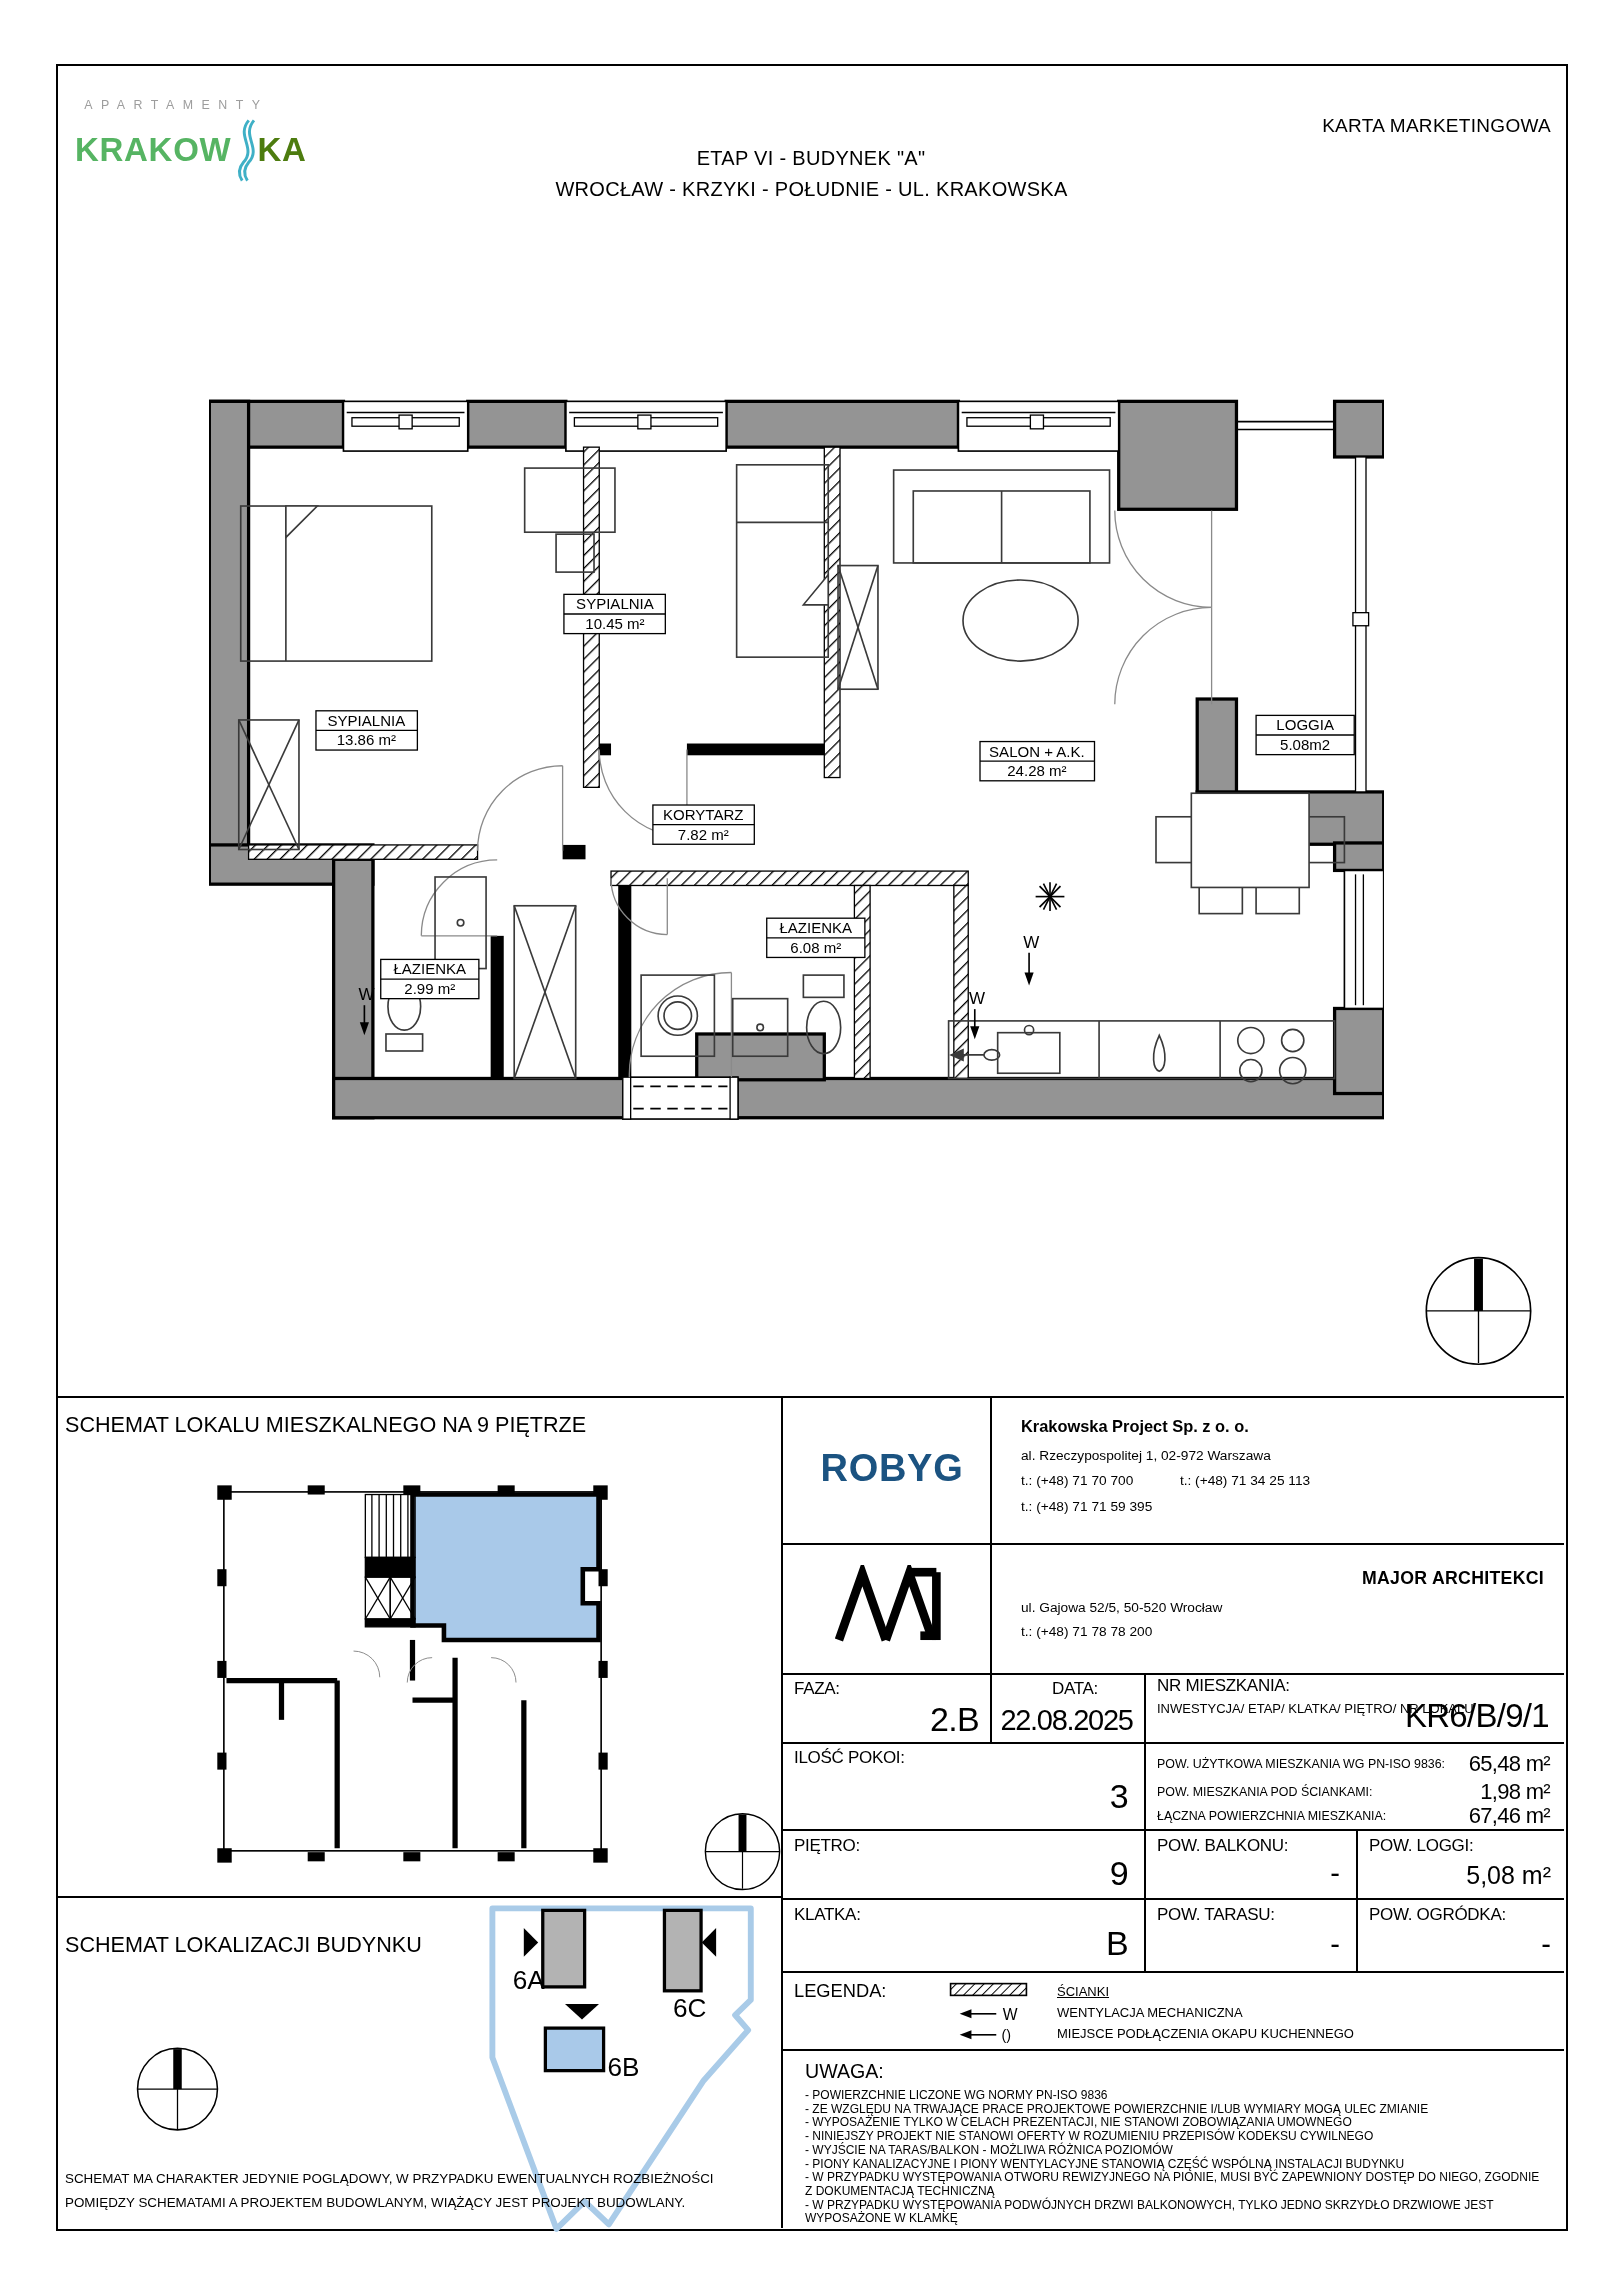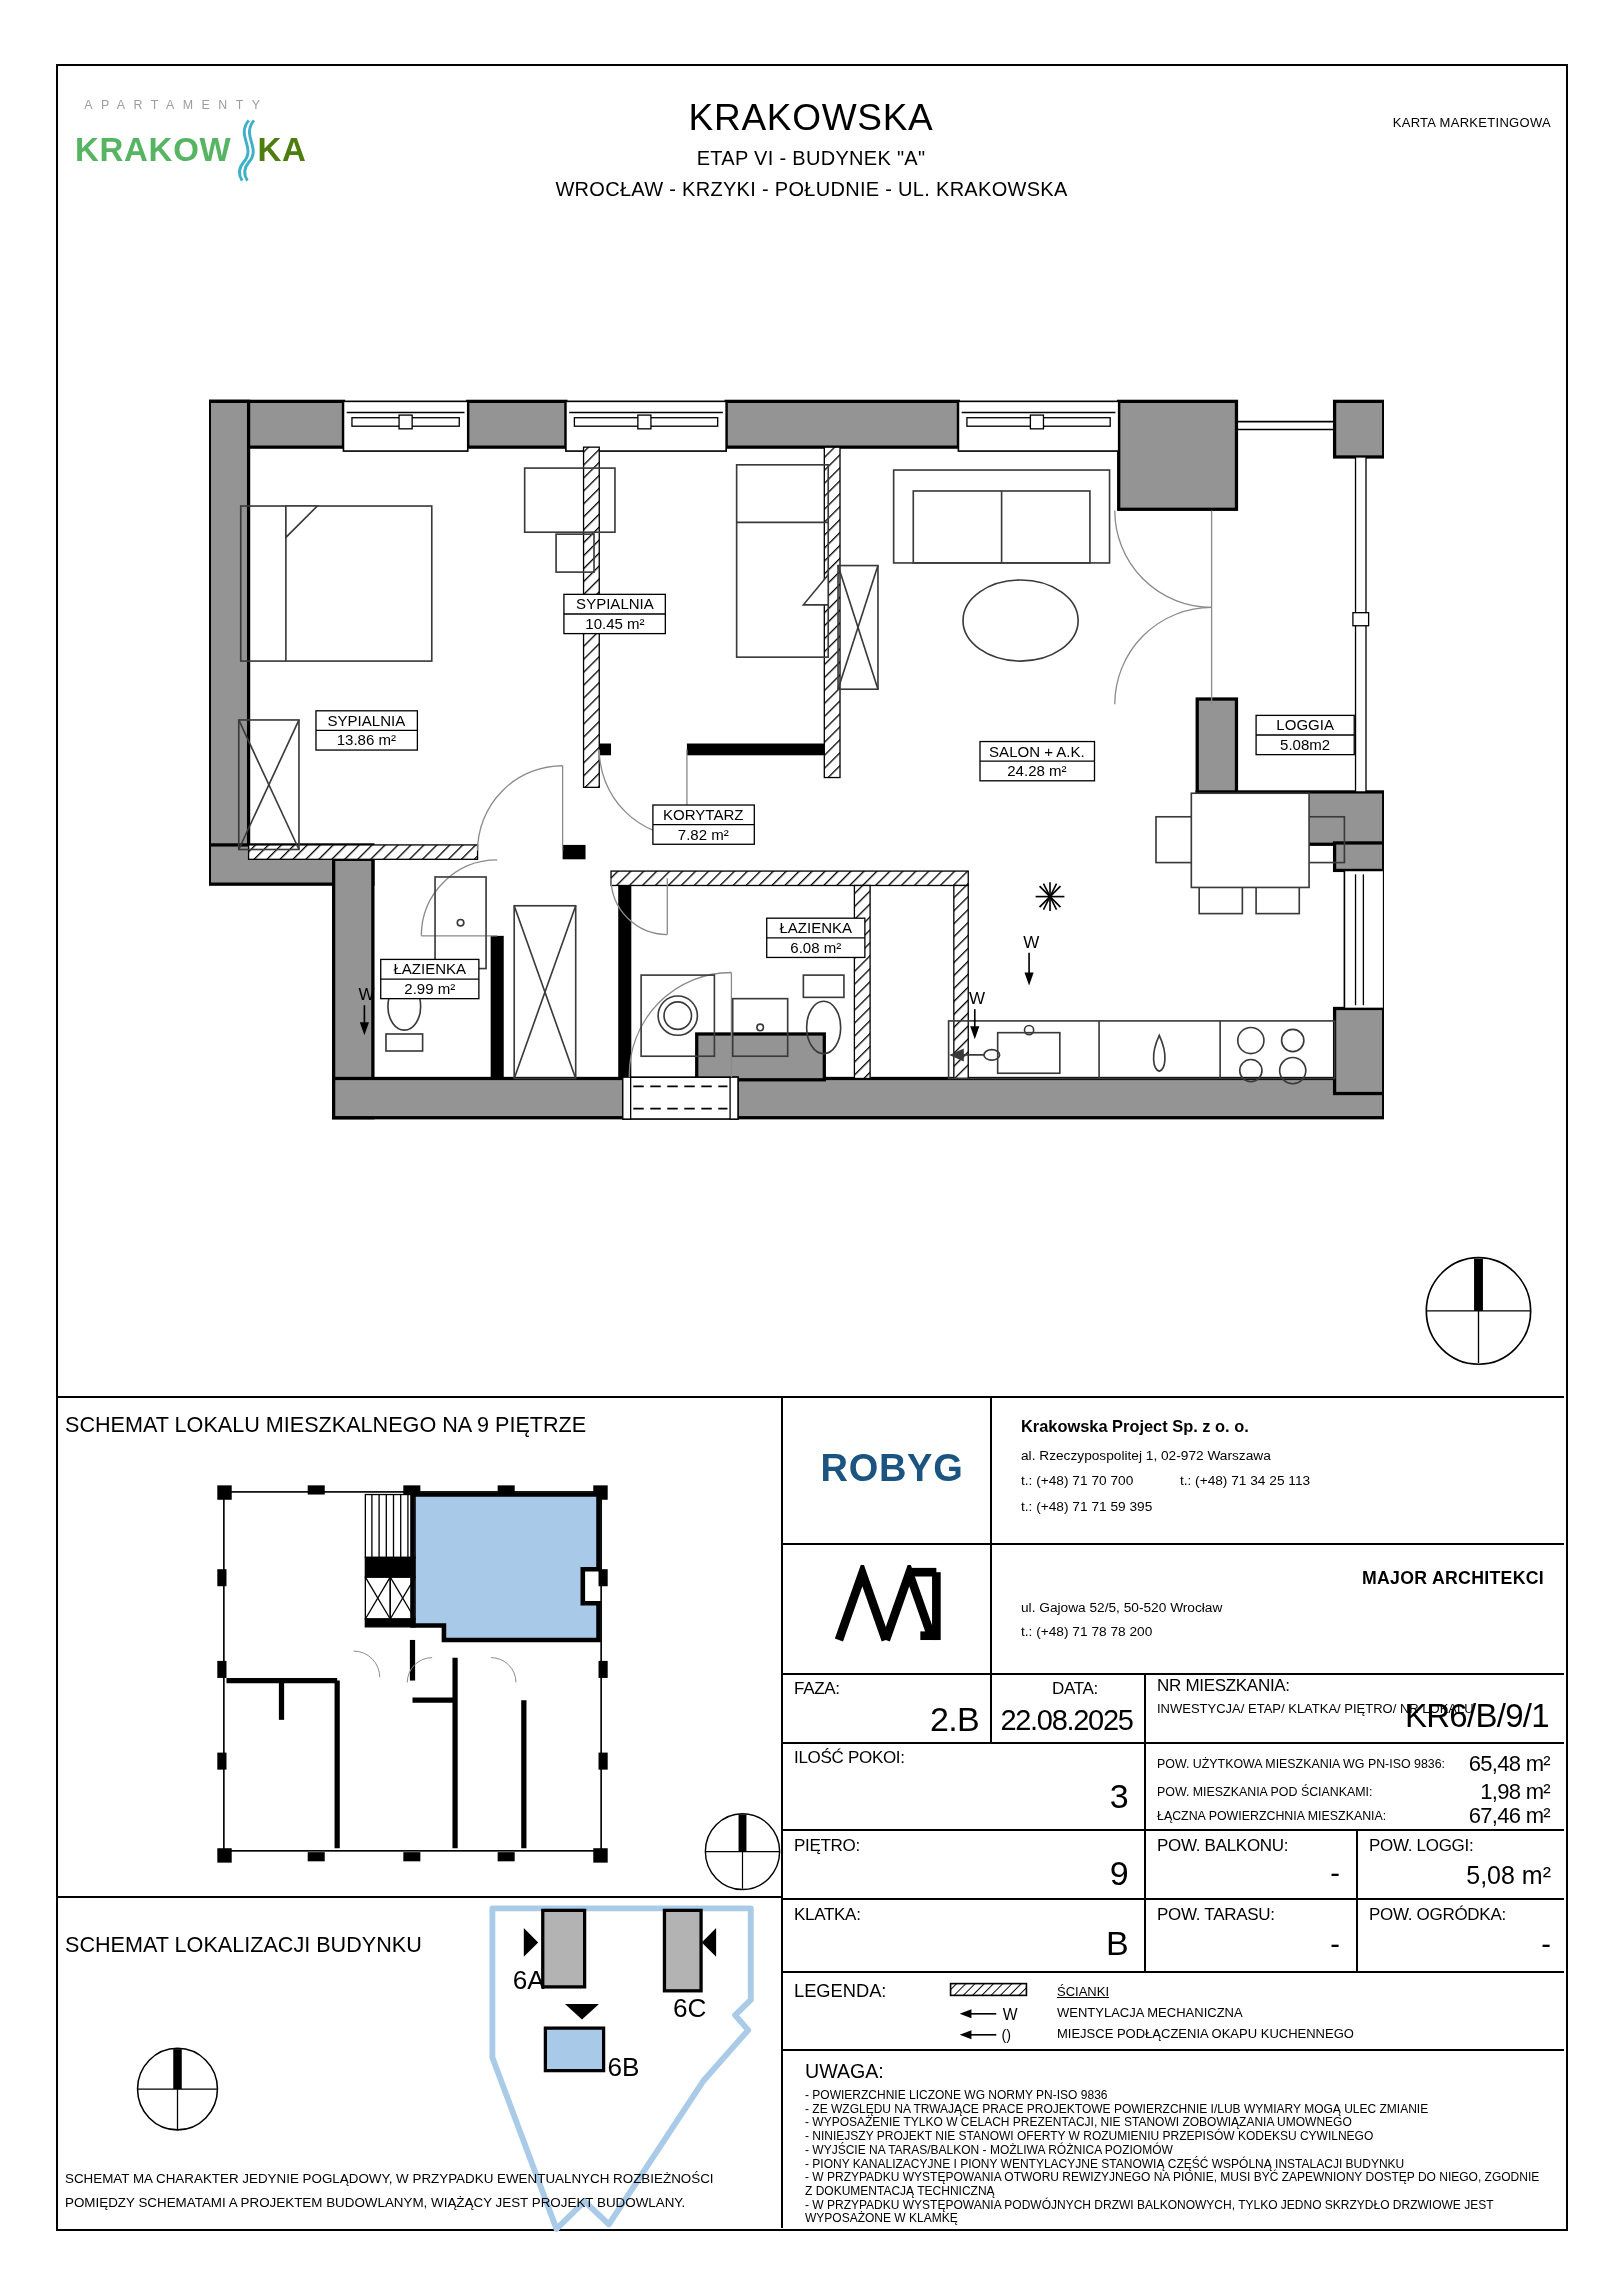--- a/index.html
+++ b/index.html
@@ -8,21 +8,21 @@
   .abs{position:absolute;}
   .frame{border:2px solid #000;}
   .hline{position:absolute;background:#000;height:2px;}
   .vline{position:absolute;background:#000;width:2px;}
   .lbl{font-size:17px;letter-spacing:-0.3px;}
   .bigval{font-size:34px;letter-spacing:-0.7px;}
   .right{text-align:right;}
   .center{text-align:center;}
   .title-main{font-size:37px;letter-spacing:0.7px;}
   .title-sub{font-size:20px;letter-spacing:0.3px;}
-  .karta{font-size:13px;letter-spacing:0.3px;}
+  .karta{font-size:19px;letter-spacing:0.3px;}
   .brand-top{font-size:12.4px;letter-spacing:8.5px;color:#9d9d9d;}
   .brand-main{font-size:33px;font-weight:bold;letter-spacing:0.7px;}
   .brand-green{color:#56b463;}
   .brand-teal{color:#4d7c0f;}
   .robyg{font-size:38px;font-weight:800;color:#1b5381;letter-spacing:0.7px;}
   .devname{font-size:16.4px;font-weight:bold;}
   .devline{font-size:13.7px;}
   .archname{font-size:17.7px;font-weight:bold;letter-spacing:0.3px;text-align:right;}
   .sublabel{font-size:13px;}
   .area-label{font-size:12.4px;}
@@ -48,21 +48,20 @@
     <div style="display:flex;align-items:center;margin-top:6.5px;">
       <span class="brand-main brand-green">KRAKOW</span>
       <svg width="23.6" height="63" viewBox="0 0 36 96" style="margin:0 1.3px;">
         <path d="M24,2 C4,26 36,44 16,66 C6,78 10,88 14,94" fill="none" stroke="#3fb0c6" stroke-width="4.5"></path>
         <path d="M32,2 C12,26 44,44 24,66 C14,78 18,88 22,94" fill="none" stroke="#3fb0c6" stroke-width="4.5"></path>
       </svg>
       <span class="brand-main brand-teal">KA</span>
     </div>
   </div>
 
-  <div class="abs center title-main" style="left:484px;top:97px;width:654px;">KRAKOWSKA</div>
   <div class="abs center title-sub" style="left:484px;top:147px;width:654px;">ETAP VI - BUDYNEK "A"</div>
   <div class="abs center title-sub" style="left:419px;top:178px;width:785px;">WROCŁAW - KRZYKI - POŁUDNIE - UL. KRAKOWSKA</div>
   <div class="abs right karta" style="left:1243px;top:115px;width:308px;">KARTA MARKETINGOWA</div>
 
   <svg class="abs" style="left:209px;top:385px;" width="1175" height="736" viewBox="0 0 1795 1125">
     <defs>
       <pattern id="hatch" width="14" height="14" patternTransform="rotate(45)" patternUnits="userSpaceOnUse">
         <rect width="14" height="14" fill="#fff"></rect>
         <line x1="0" y1="0" x2="0" y2="14" stroke="#000" stroke-width="4"></line>
       </pattern>

